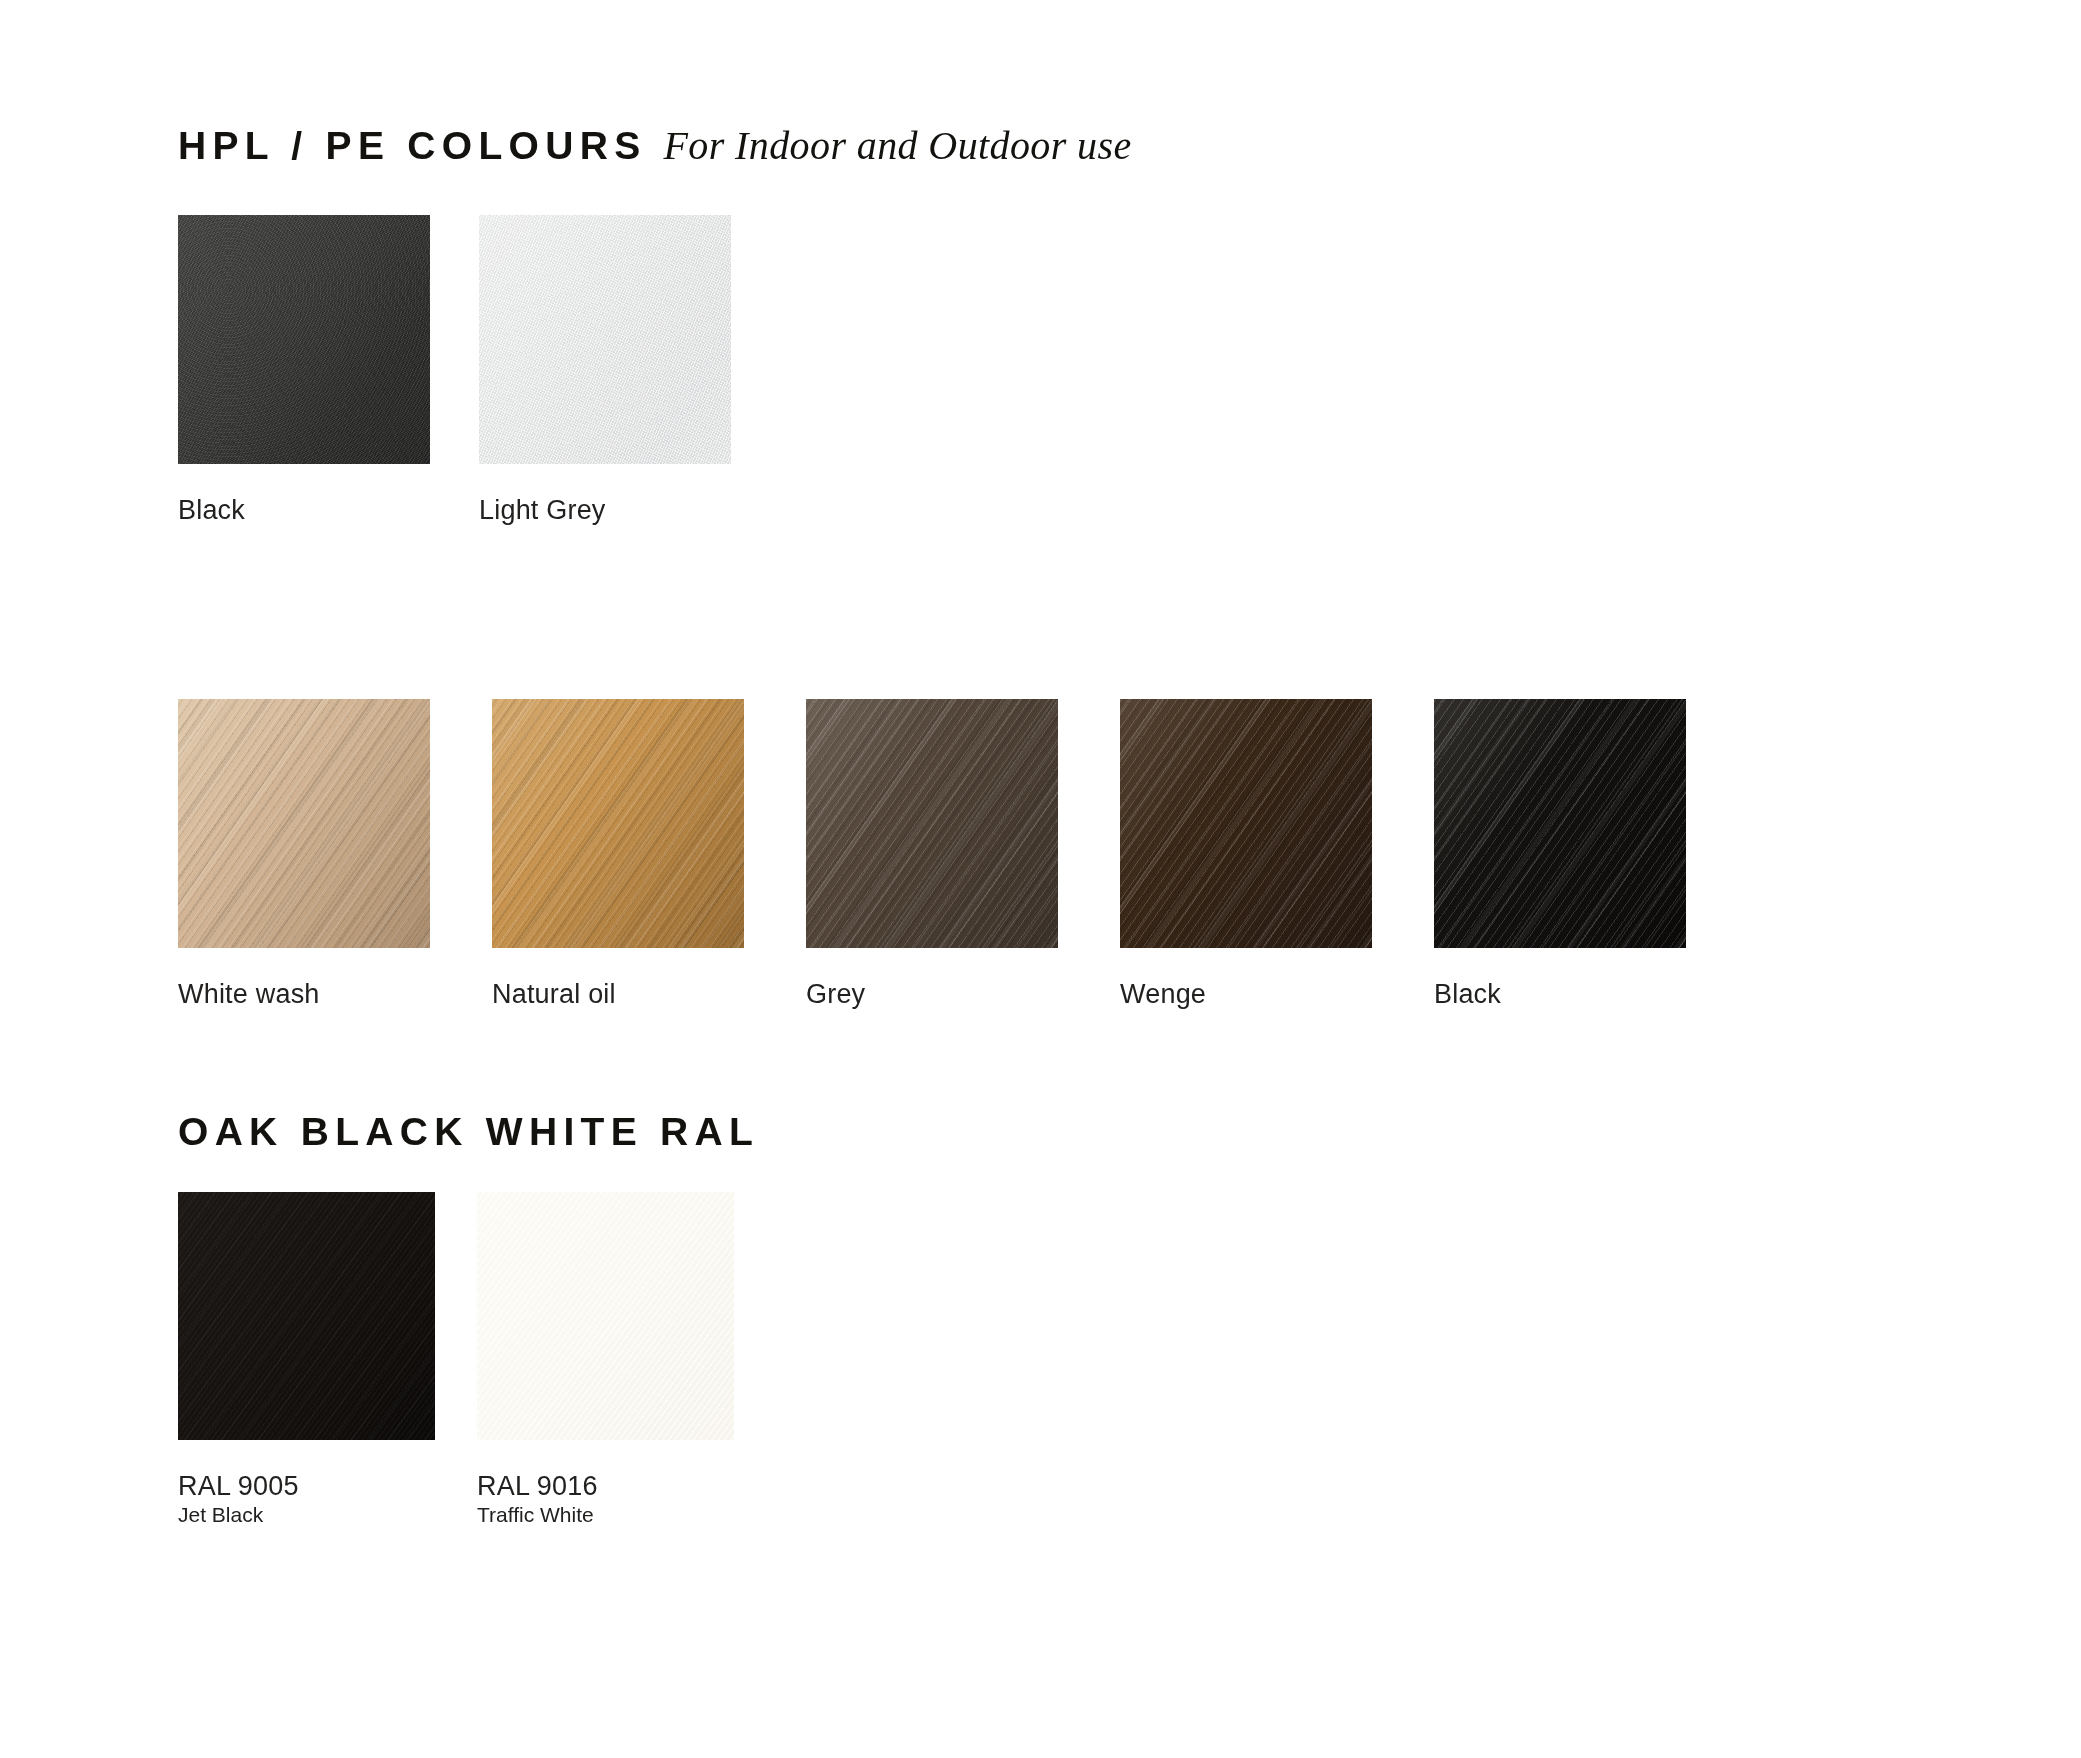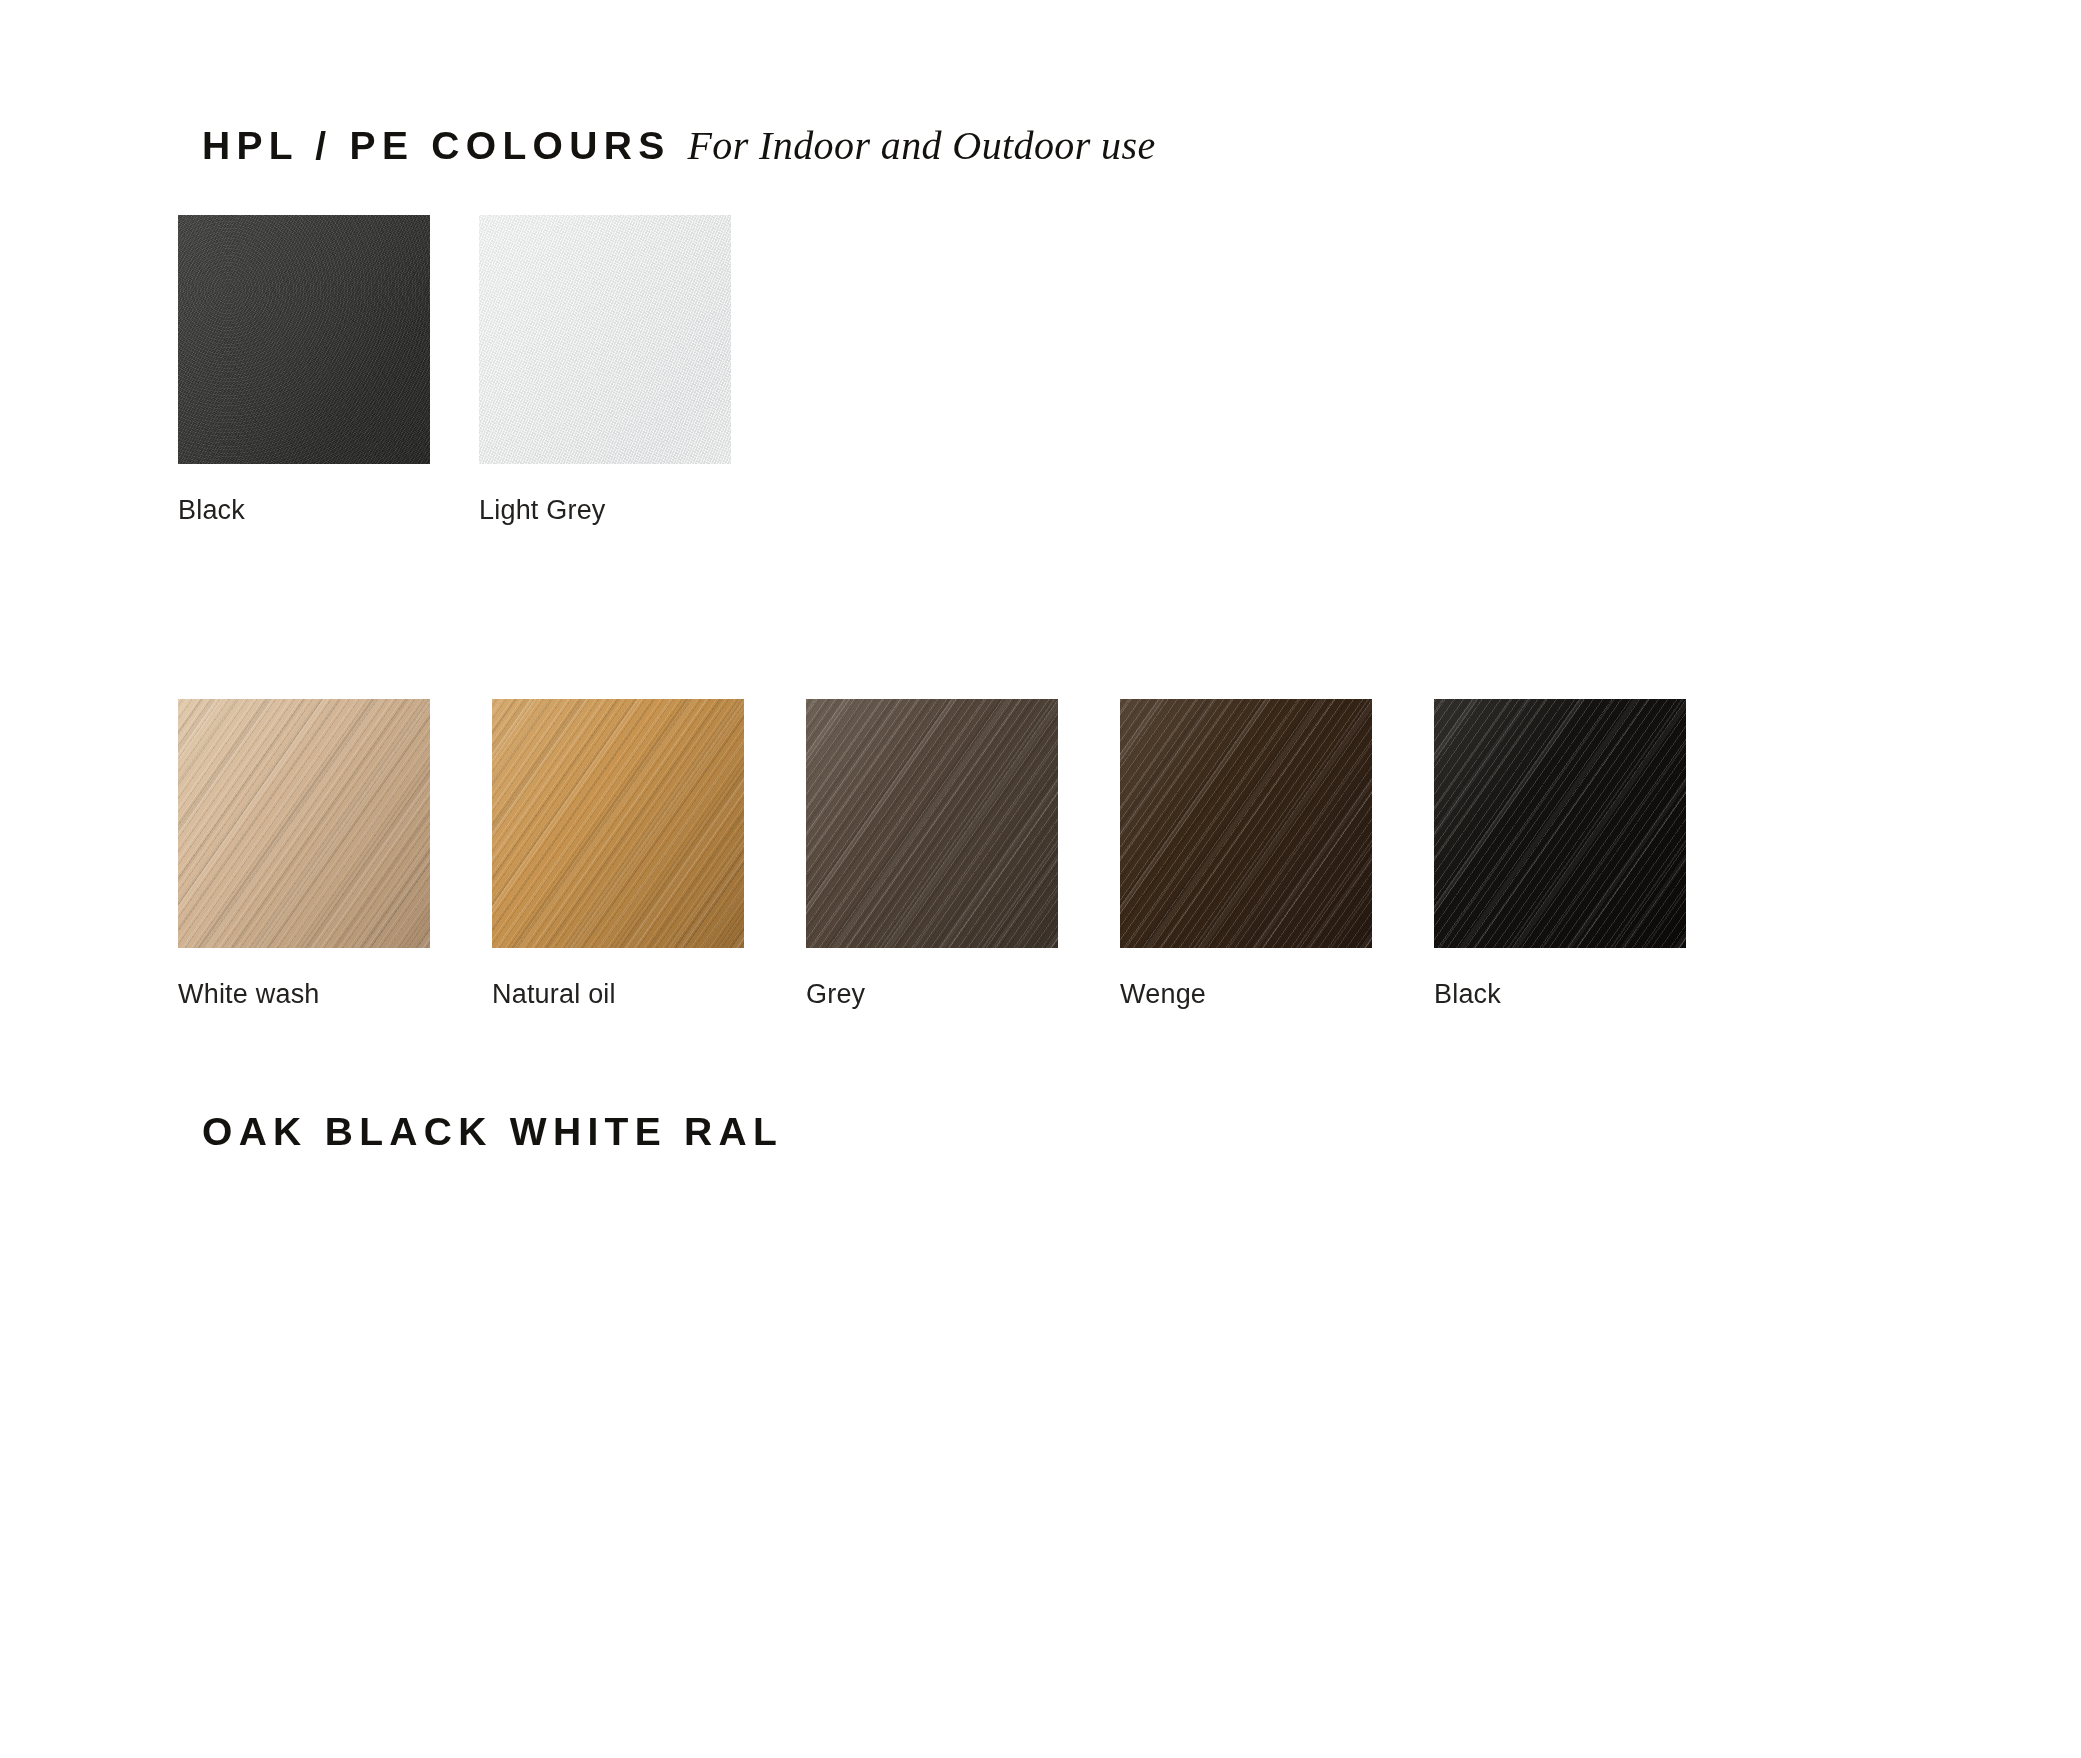--- a/index.html
+++ b/index.html
@@ -18,21 +18,21 @@
 
   .page {
     position: absolute;
     left: 0; top: 0;
     width: 2082px;
     height: 1759px;
     background: #ffffff;
   }
 
   
-  .section { position: absolute; left: 178px; margin-left: 24px; }
+  .section { position: absolute; left: 178px; }
 
   .heading {
     font-family: "Liberation Sans", sans-serif;
     font-weight: 700;
     font-size: 39px;
     letter-spacing: 6.3px;
     color: #14120f;
     white-space: nowrap;
     line-height: 1;
   }
@@ -223,15 +223,27 @@
     <div class="swatch-cell">
       <div class="swatch wood tex-oakblack"></div>
       <div class="caption">Black</div>
     </div>
   </div>
 
   <div class="section" style="top:1112px;">
     <div class="heading">OAK BLACK WHITE RAL</div>
   </div>
 
+  <div class="row" style="top:1192px; left:178px; gap:42px;">
+    <div class="swatch-cell">
+      <div class="swatch tall tex-ral9005"></div>
+      <div class="caption">RAL 9005</div>
+      <div class="caption-sub">Jet Black</div>
+    </div>
+    <div class="swatch-cell">
+      <div class="swatch tall tex-ral9016"></div>
+      <div class="caption">RAL 9016</div>
+      <div class="caption-sub">Traffic White</div>
+    </div>
+  </div>
 
 </div>
 
 
 </body></html>

